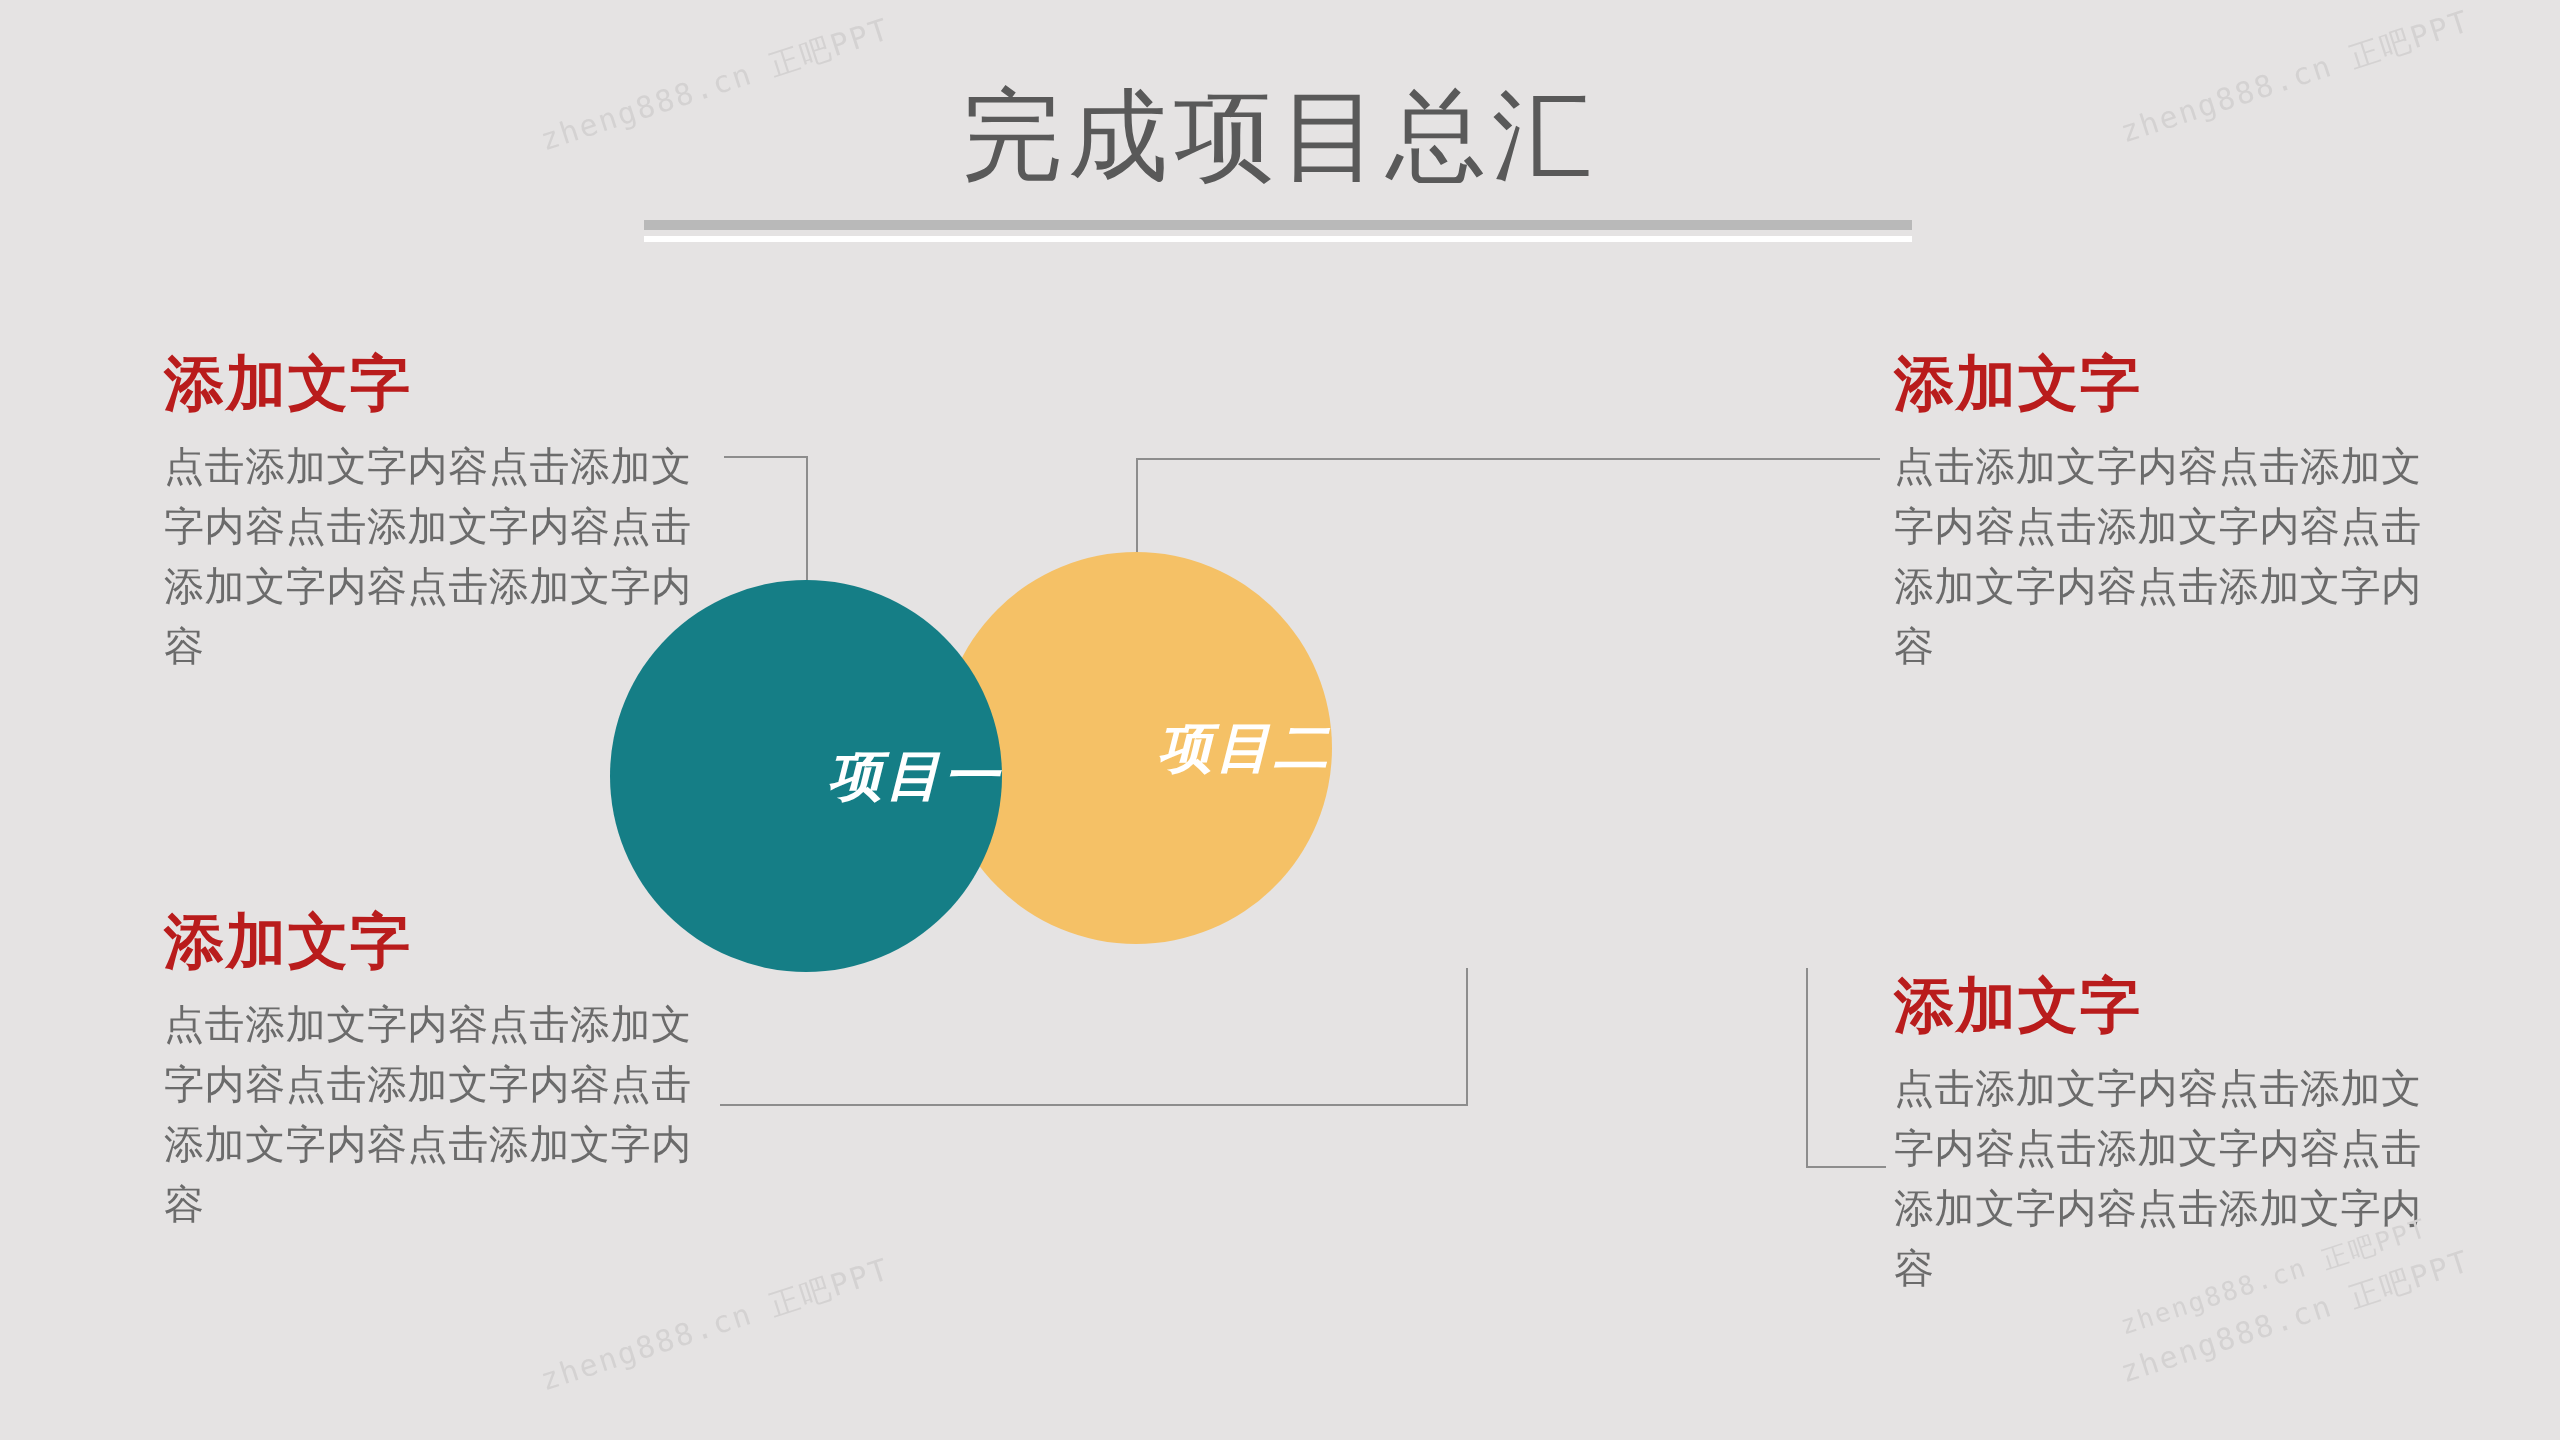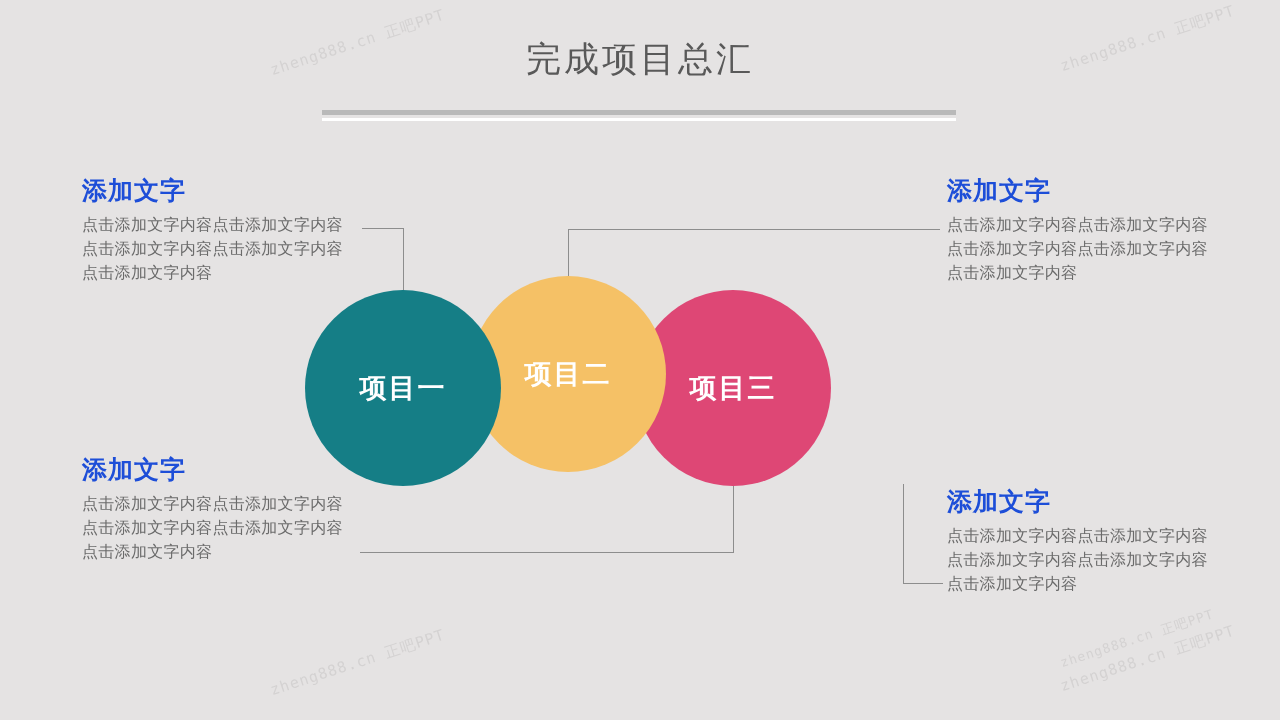--- a/index.html
+++ b/index.html
@@ -24,21 +24,21 @@
     overflow: hidden;
   }
 
   
   .title {
     position: absolute;
     left: 0;
     top: 38px;
     width: 1280px;
     text-align: center;
-    font-size: 35px;
+    font-size: 50px;
     font-weight: 400;
     color: #595959;
     letter-spacing: 3px;
     line-height: 1.2;
   }
 
   .title-rule {
     position: absolute;
     left: 322px;
     top: 110px;
@@ -56,21 +56,22 @@
   }
 
   
   .circle {
     position: absolute;
     width: 196px;
     height: 196px;
     border-radius: 50%;
     display: flex;
     align-items: center;
-    justify-content: center;
+    justify-content: flex-end;
+    font-style: italic;
   }
   .circle span {
     color: #ffffff;
     font-size: 27px;
     font-weight: 700;
     letter-spacing: 2px;
     line-height: 1;
   }
 
   #circle-1 { left: 305px; top: 290px; background: #157E86; z-index: 14; }
@@ -89,29 +90,29 @@
   }
   .conn .h { height: 1px; }
   .conn .v { width: 1px; }
 
   
   .textblock {
     position: absolute;
     z-index: 8;
   }
   .tb-head {
-    font-size: 25px;
+    font-size: 30px;
     font-weight: 700;
-    color: #1d4ed8;
+    color: #b91c1c;
     letter-spacing: 1px;
     line-height: 1.15;
     margin-bottom: 8px;
   }
   .tb-body {
-    font-size: 16px;
+    font-size: 20px;
     color: #6b6b6b;
     line-height: 1.5;
     letter-spacing: 0.3px;
     width: 275px;
   }
   .tb-right .tb-head,
   .tb-right .tb-body { text-align: left; }
 
   
   .wm {
@@ -161,23 +162,20 @@
     <div class="v" style="left:0; top:0; height:100px;"></div>
     <div class="h" style="left:0; top:99px; width:40px;"></div>
   </div>
 
   <div class="circle" id="circle-1" style="background: rgb(21, 126, 134);">
     <span>项目一</span>
   </div>
   <div class="circle" id="circle-2" style="background: rgb(245, 193, 102);">
     <span>项目二</span>
   </div>
-  <div class="circle" id="circle-3" style="background: rgb(222, 71, 117);">
-    <span>项目三</span>
-  </div>
 
   <div class="textblock" style="left:82px; top:176px;">
     <div class="tb-head">添加文字</div>
     <div class="tb-body">点击添加文字内容点击添加文字内容点击添加文字内容点击添加文字内容点击添加文字内容</div>
   </div>
 
   <div class="textblock tb-right" style="left:947px; top:176px;">
     <div class="tb-head">添加文字</div>
     <div class="tb-body">点击添加文字内容点击添加文字内容点击添加文字内容点击添加文字内容点击添加文字内容</div>
   </div>

